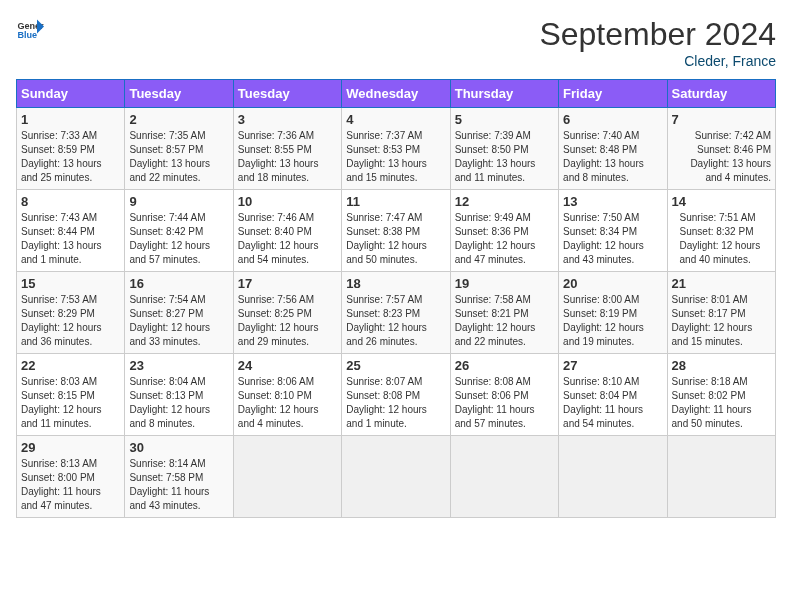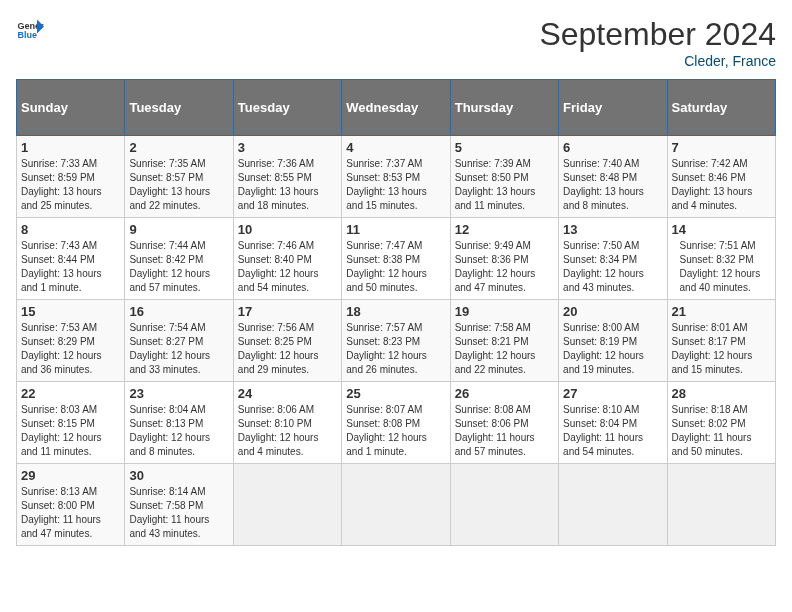--- a/index.html
+++ b/index.html
@@ -34,23 +34,23 @@
     .location {
       font-size: 14px;
       color: #0c4a6e;
     }
     table {
       width: 100%;
       border-collapse: collapse;
       font-size: 11px;
     }
     thead tr th {
-      background: #737373;
+      background: #8b5cf6;
       color: #fff;
-      padding: 20px 4px;
+      padding: 6px 4px;
       text-align: left;
       font-size: 13px;
       font-weight: bold;
       border: 1px solid #1a6fc4;
     }
     tbody tr td {
       border: 1px solid #ccc;
       vertical-align: top;
       padding: 4px;
       width: calc(100% / 7);
@@ -141,21 +141,21 @@
         </td>
         <td>
           <span class="day-num">6</span>
           <div class="day-info" style="white-space: pre-line;">Sunrise: 7:40 AM
 Sunset: 8:48 PM
 Daylight: 13 hours
 and 8 minutes.</div>
         </td>
         <td>
           <span class="day-num">7</span>
-          <div class="day-info" style="white-space: pre-line;">Sunrise: 7:42 AM
+          <div class="day-info" style="white-space: pre-line; text-align: right;">Sunrise: 7:42 AM
 Sunset: 8:46 PM
 Daylight: 13 hours
 and 4 minutes.</div>
         </td>
       </tr>
       <tr>
         <td>
           <span class="day-num">8</span>
           <div class="day-info" style="white-space: pre-line;">Sunrise: 7:43 AM
 Sunset: 8:44 PM

